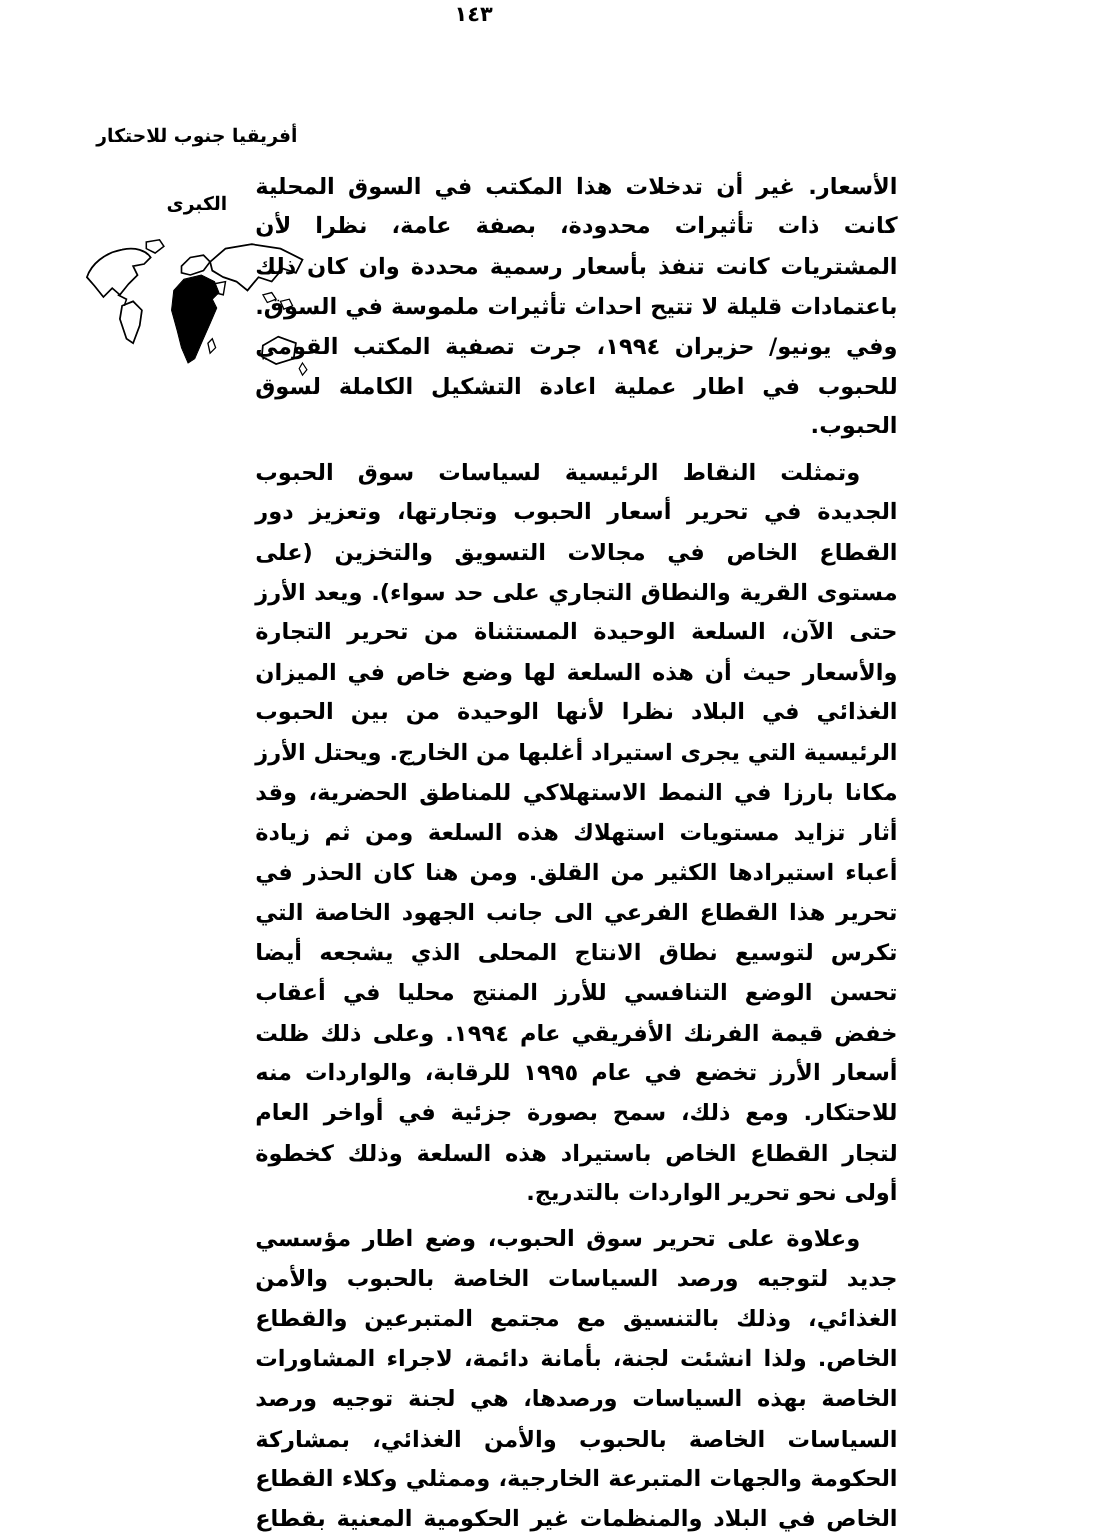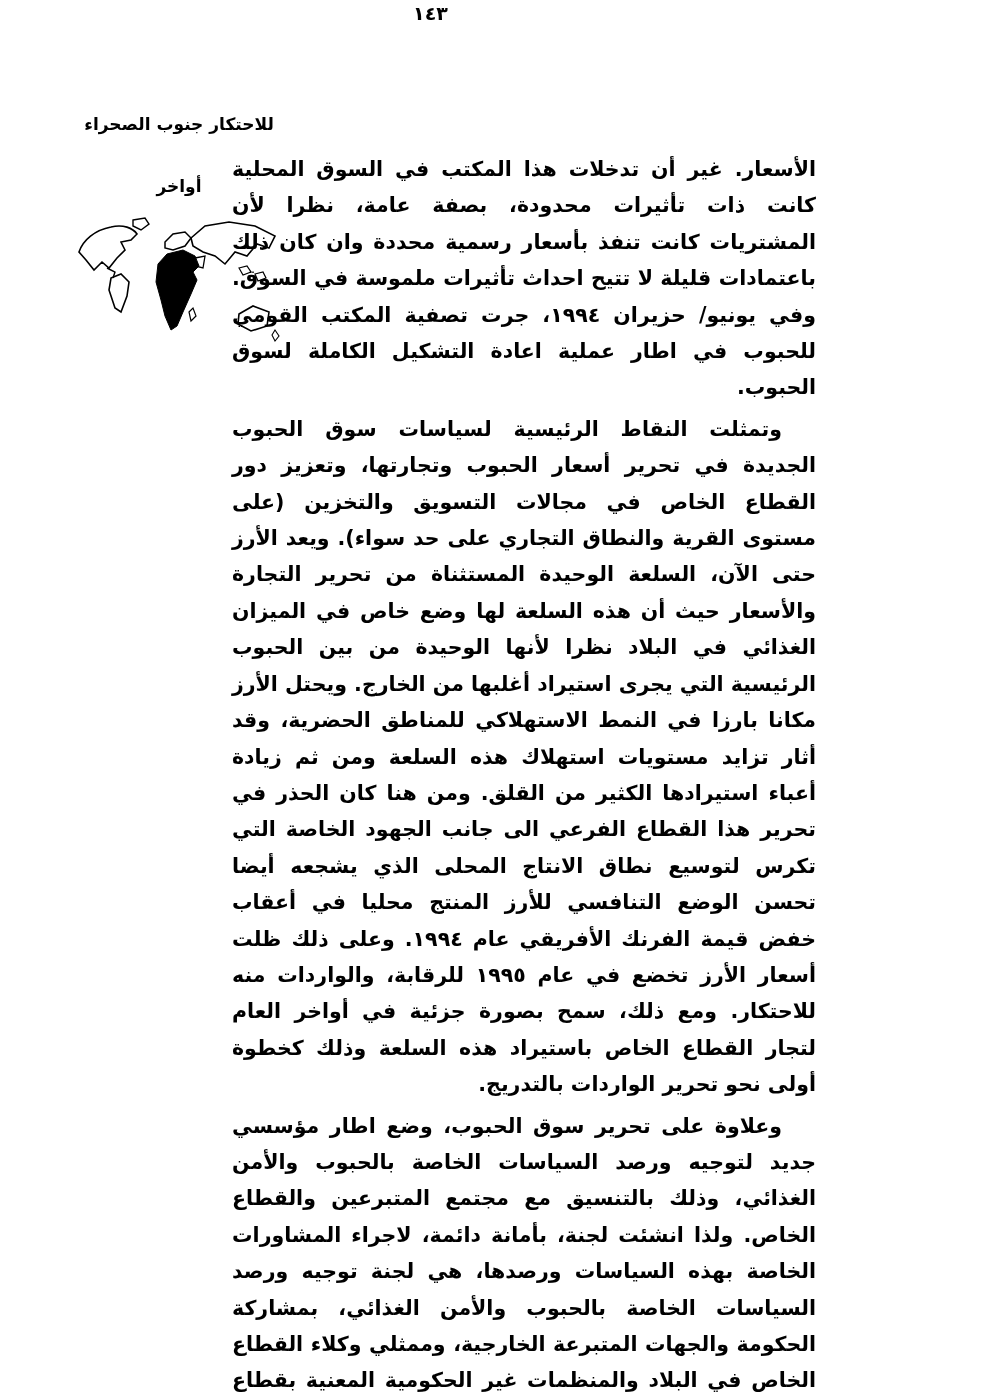--- a/index.html
+++ b/index.html
@@ -69,22 +69,22 @@
 </style>
 </head>
 <body>
 
 <div class="page">
 
   <div class="page-number">١٤٣</div>
 
   <div class="sidebar">
     <div class="region-label">
-      <span>للاحتكار جنوب الصحراء</span><br>
-      <span>أواخر</span>
+      <span>أفريقيا جنوب للاحتكار</span><br>
+      <span>الكبرى</span>
     </div>
 
     <div class="map-wrap">
       <svg width="212" height="150" viewBox="0 0 212 150" xmlns="http://www.w3.org/2000/svg">
 
         <path d="M6,40 C10,28 22,18 38,15 C50,12 60,16 64,22 L58,28 L48,30 L52,38 L44,46 L36,56 L29,50 L21,58 L13,48 Z" fill="none" stroke="#000" stroke-width="1.6"></path>
 
         <path d="M60,8 L72,6 L76,12 L68,18 L60,14 Z" fill="none" stroke="#000" stroke-width="1.4"></path>
 
         <path d="M34,56 L42,60 L40,66" fill="none" stroke="#000" stroke-width="1.4"></path>

